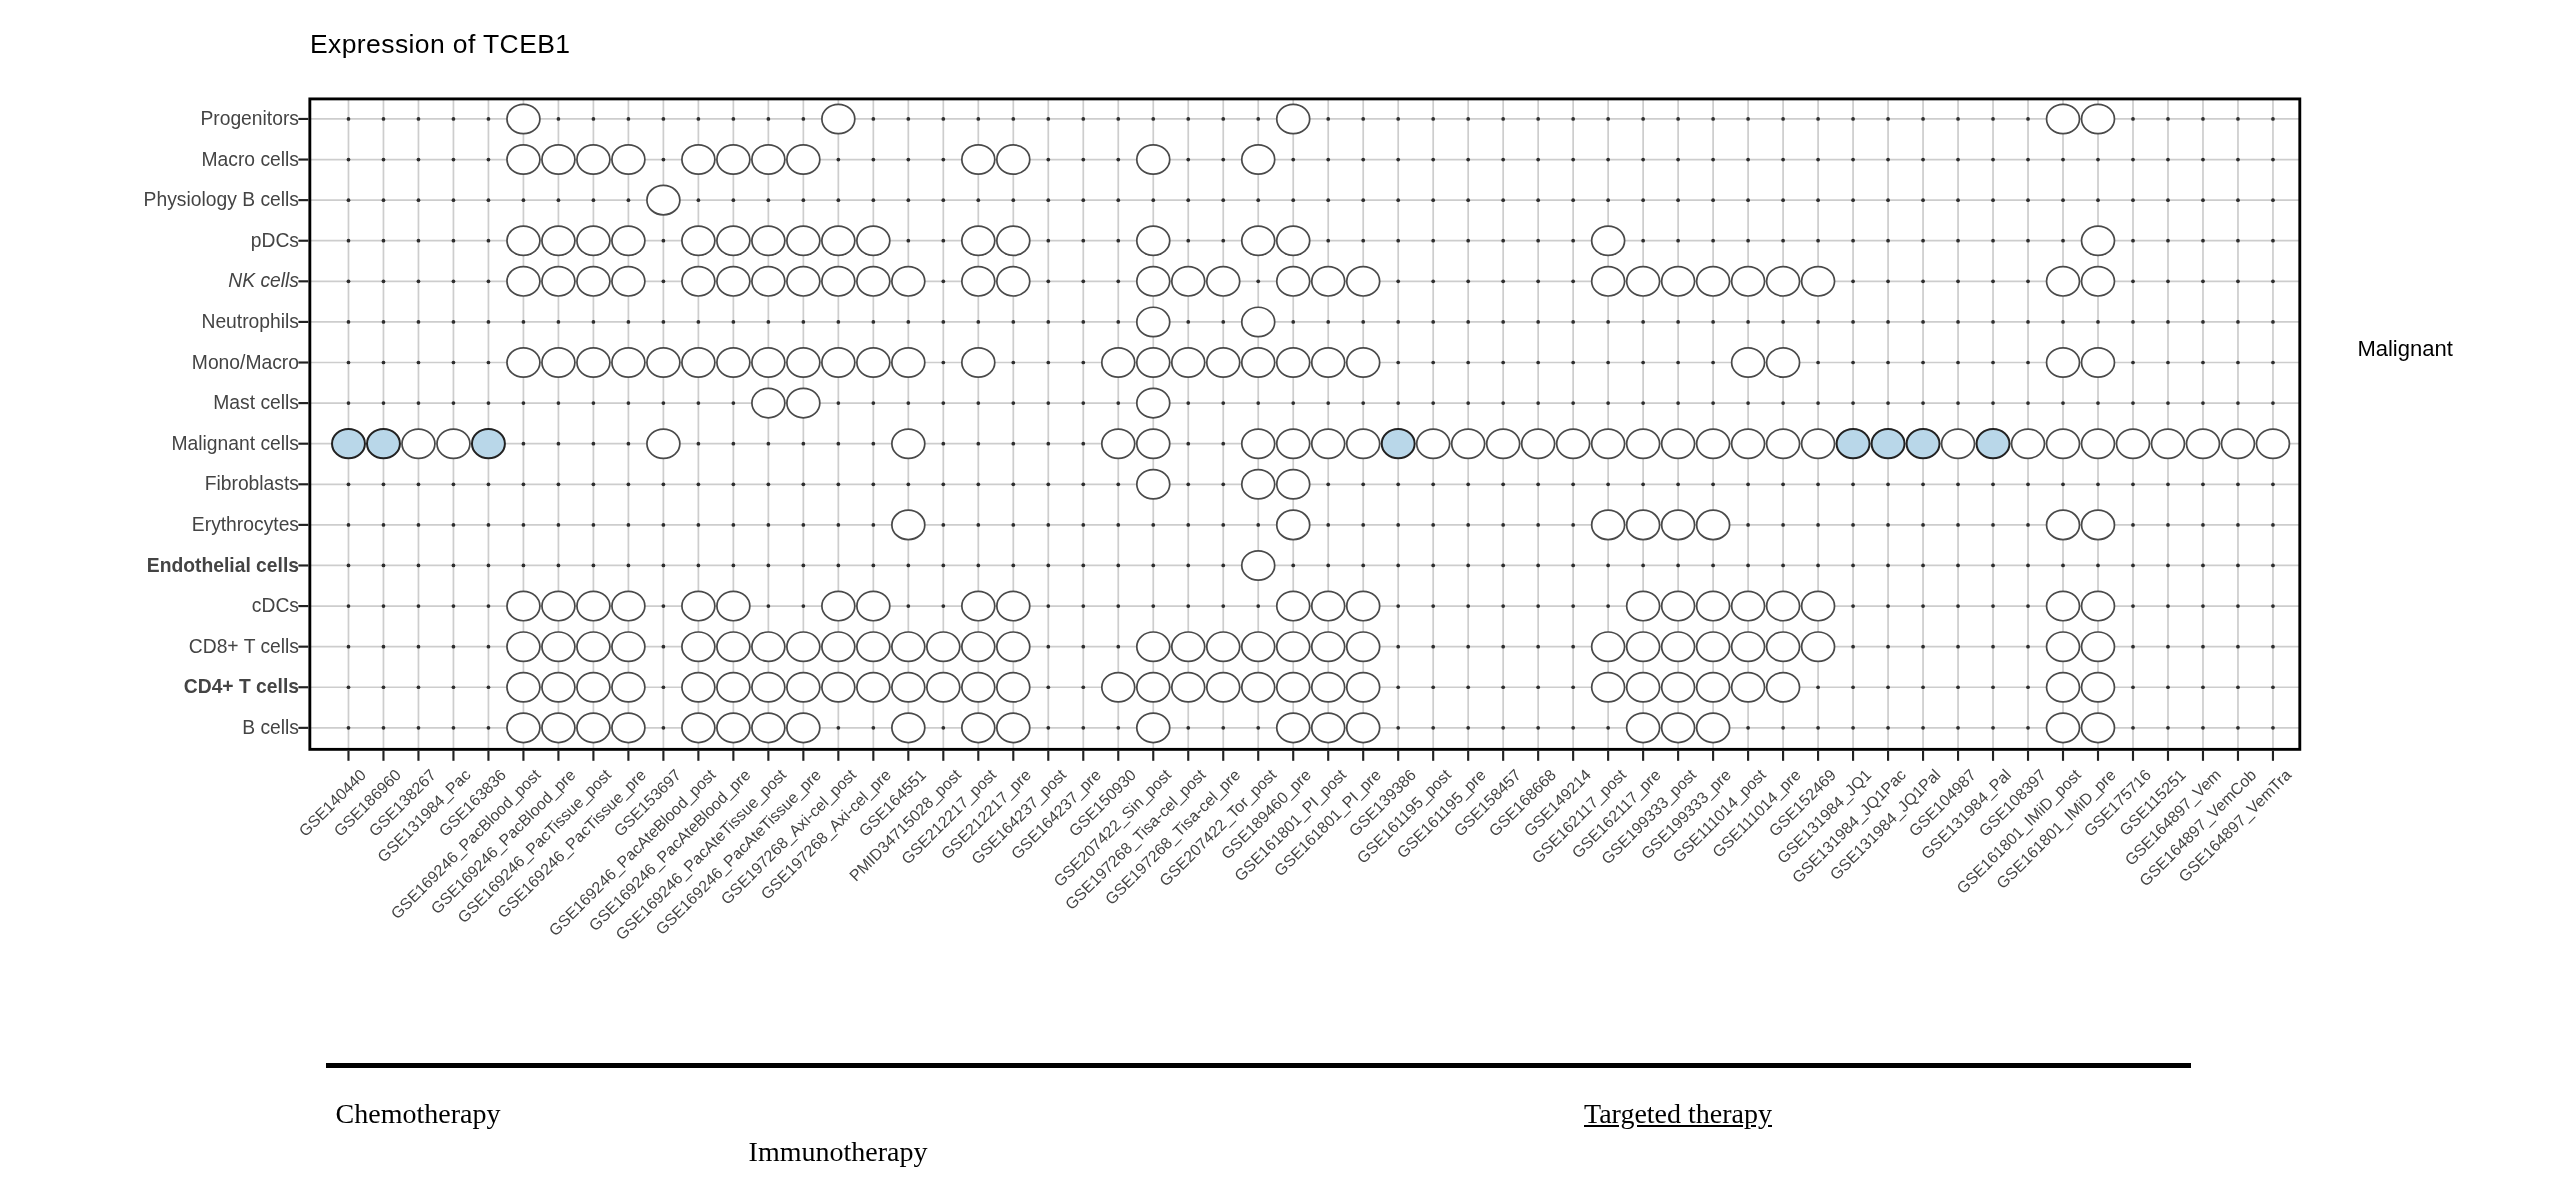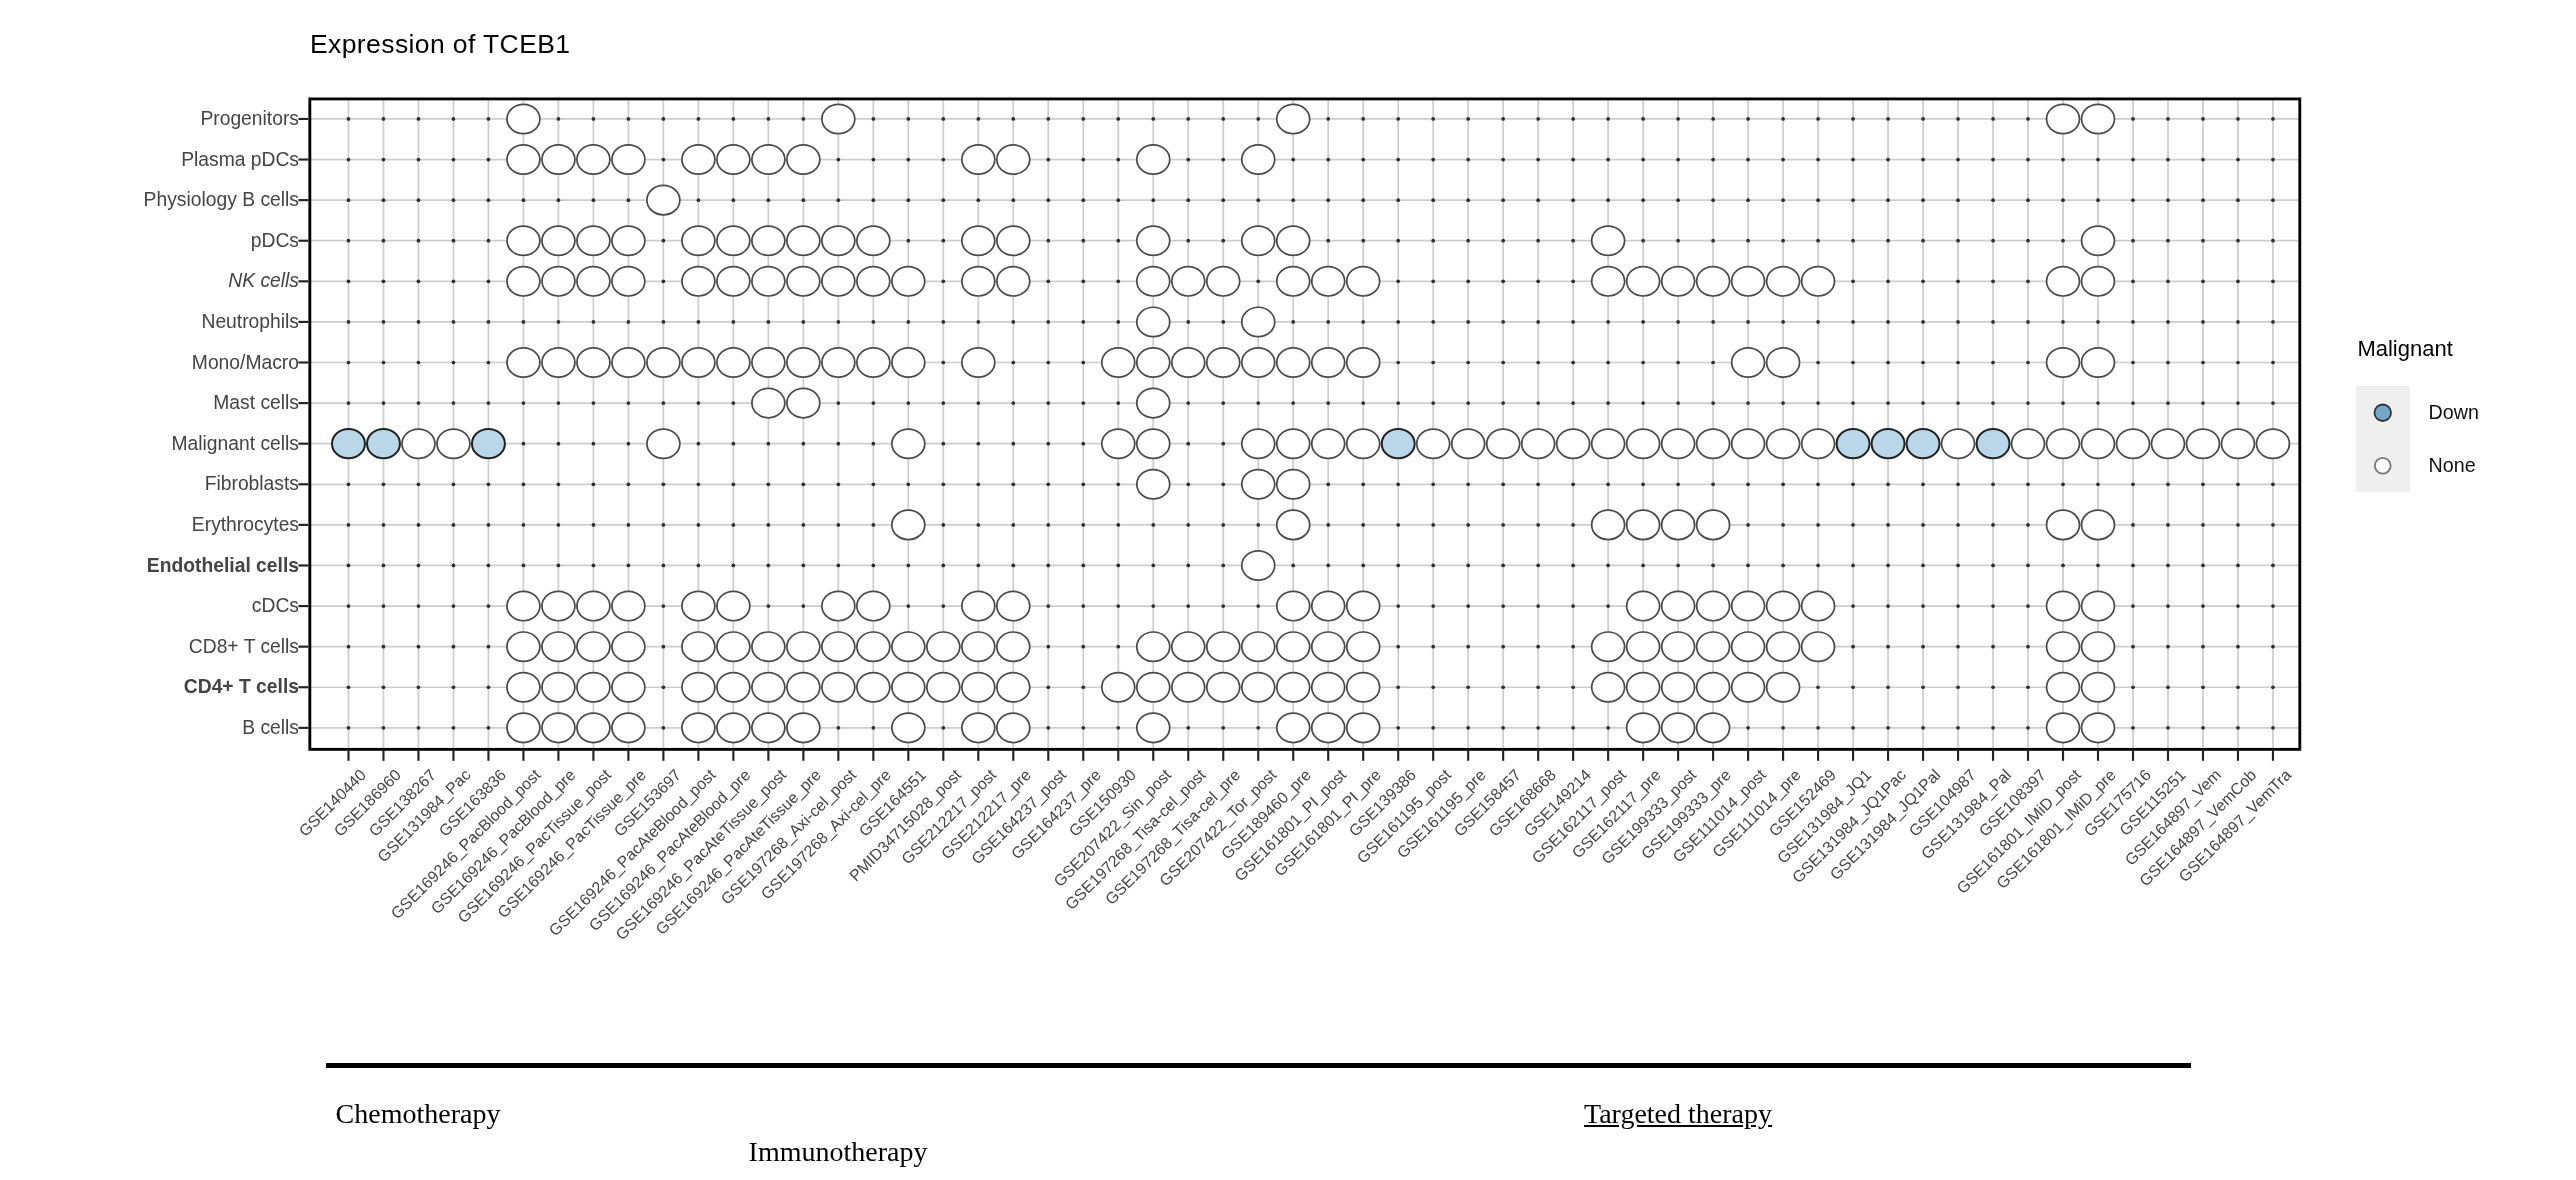--- a/index.html
+++ b/index.html
@@ -1323,21 +1323,21 @@
       <line x1="417" y1="733.3" x2="431" y2="733.3" stroke="#222" stroke-width="3"></line>
       <line x1="417" y1="790.03" x2="431" y2="790.03" stroke="#222" stroke-width="3"></line>
       <line x1="417" y1="846.76" x2="431" y2="846.76" stroke="#222" stroke-width="3"></line>
       <line x1="417" y1="903.49" x2="431" y2="903.49" stroke="#222" stroke-width="3"></line>
       <line x1="417" y1="960.2199999999999" x2="431" y2="960.2199999999999" stroke="#222" stroke-width="3"></line>
       <line x1="417" y1="1016.9499999999999" x2="431" y2="1016.9499999999999" stroke="#222" stroke-width="3"></line>
     </svg>
 
   <div id="labels">
       <div class="row-label" style="left: 13px; top: 108px;">Progenitors</div>
-      <div class="row-label" style="left: 13px; top: 149px;">Plasma pDCs</div>
+      <div class="row-label" style="left: 13px; top: 149px;">Macro cells</div>
       <div class="row-label" style="left: 13px; top: 189px;">Physiology B cells</div>
       <div class="row-label" style="left: 13px; top: 230px;">pDCs</div>
       <div class="row-label" style="left: 13px; top: 270px; font-style: italic;">NK cells</div>
       <div class="row-label" style="left: 13px; top: 311px;">Neutrophils</div>
       <div class="row-label" style="left: 13px; top: 352px;">Mono/Macro</div>
       <div class="row-label" style="left: 13px; top: 392px;">Mast cells</div>
       <div class="row-label" style="left: 13px; top: 433px;">Malignant cells</div>
       <div class="row-label" style="left: 13px; top: 473px;">Fibroblasts</div>
       <div class="row-label" style="left: 13px; top: 514px;">Erythrocytes</div>
       <div class="row-label" style="left: 13px; top: 555px; font-weight: bold;">Endothelial cells</div>
@@ -1519,35 +1519,16 @@
     <div class="group-line" id="gline0" style="left: 326px; width: 186px; top: 1063px;"></div>
     <div class="group-line" id="gline1" style="left: 501px; width: 676px; top: 1063px;"></div>
     <div class="group-line" id="gline2" style="left: 1165px; width: 1026px; top: 1063px;"></div>
     <div class="group-label" id="glab0" style="left: 418px; top: 1098px;">Chemotherapy</div>
     <div class="group-label" id="glab1" style="left: 838px; top: 1098px; margin-top: 38px;">Immunotherapy</div>
     <div class="group-label" id="glab2" style="left: 1678px; top: 1098px; text-decoration: underline;">Targeted therapy</div>
   </div>
 
   <div class="legend">
     <div class="legend-title">Malignant</div>
-    <div class="legend-keys">
-      <div class="legend-keybg"></div>
-      <div class="legend-item">
-        <div class="legend-swatch">
-          <svg width="21.5" height="21.5" viewBox="0 0 30 30">
-            <circle cx="15" cy="15" r="11.5" fill="#74a7c8" stroke="#333" stroke-width="2.5"></circle>
-          </svg>
-        </div>
-        <div class="legend-label">Down</div>
-      </div>
-      <div class="legend-item">
-        <div class="legend-swatch">
-          <svg width="21.5" height="21.5" viewBox="0 0 30 30">
-            <circle cx="15" cy="15" r="11" fill="#ffffff" stroke="#777" stroke-width="2.5"></circle>
-          </svg>
-        </div>
-        <div class="legend-label">None</div>
-      </div>
-    </div>
   </div>
 
 </div>
 
 
 </body></html>

